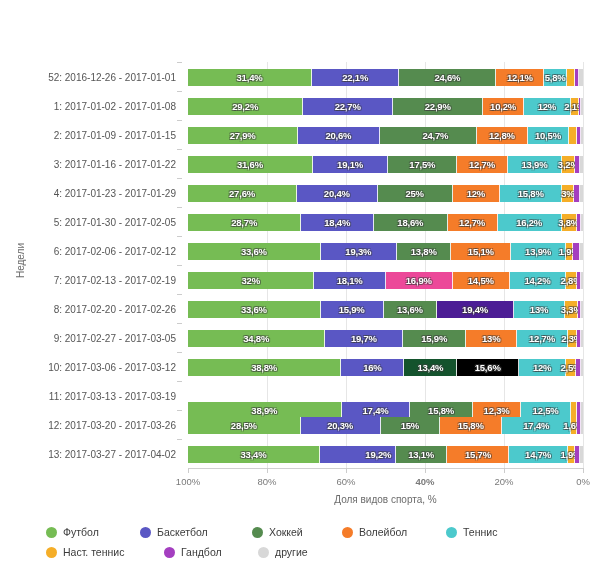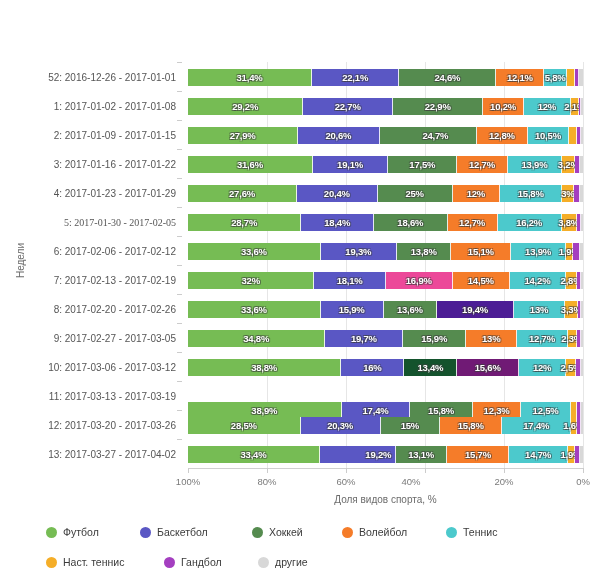--- a/index.html
+++ b/index.html
@@ -97,21 +97,21 @@
     position:absolute;top:494px;left:188px;width:395px;
     text-align:center;
     font-size:10px;color:#6b6b6b;
   }
 
   
   .legend{
     position:absolute;left:46px;top:524px;
     width:520px;
     display:flex;flex-wrap:wrap;
-    row-gap:14px;
+    row-gap:4px;
   }
   .legend-item{
     display:flex;align-items:center;
     margin-right:8px;
     height:16px;
   }
   .legend-dot{
     width:11px;height:11px;border-radius:50%;
     margin-right:6px;flex:none;
   }
@@ -131,21 +131,21 @@
       <div class="ylabel" style="top: 14.5px; text-align: right;">52: 2016-12-26 - 2017-01-01</div>
       <div class="ytickmark" style="top: 0px;"></div>
       <div class="ylabel" style="top: 43.5px;">1: 2017-01-02 - 2017-01-08</div>
       <div class="ytickmark" style="top: 29px;"></div>
       <div class="ylabel" style="top: 72.5px;">2: 2017-01-09 - 2017-01-15</div>
       <div class="ytickmark" style="top: 58px;"></div>
       <div class="ylabel" style="top: 101.5px;">3: 2017-01-16 - 2017-01-22</div>
       <div class="ytickmark" style="top: 87px;"></div>
       <div class="ylabel" style="top: 130.5px;">4: 2017-01-23 - 2017-01-29</div>
       <div class="ytickmark" style="top: 116px;"></div>
-      <div class="ylabel" style="top: 159.5px; font-family: Liberation Serif, serif;">5: 2017-01-30 - 2017-02-05</div>
+      <div class="ylabel" style="top: 159.5px;">5: 2017-01-30 - 2017-02-05</div>
       <div class="ytickmark" style="top: 145px;"></div>
       <div class="ylabel" style="top: 188.5px;">6: 2017-02-06 - 2017-02-12</div>
       <div class="ytickmark" style="top: 174px;"></div>
       <div class="ylabel" style="top: 217.5px;">7: 2017-02-13 - 2017-02-19</div>
       <div class="ytickmark" style="top: 203px;"></div>
       <div class="ylabel" style="top: 246.5px;">8: 2017-02-20 - 2017-02-26</div>
       <div class="ytickmark" style="top: 232px;"></div>
       <div class="ylabel" style="top: 275.5px;">9: 2017-02-27 - 2017-03-05</div>
       <div class="ytickmark" style="top: 261px;"></div>
       <div class="ylabel" style="top: 304.5px;">10: 2017-03-06 - 2017-03-12</div>
@@ -407,21 +407,21 @@
           <div class="bar">
             <div class="seg" style="width: 38.8%; background: rgb(118, 188, 84);">
               <span class="seg-label">38,8%</span>
             </div>
             <div class="seg" style="width: 16%; background: rgb(90, 87, 196);">
               <span class="seg-label">16%</span>
             </div>
             <div class="seg" style="width: 13.4%; background: #14532d;">
               <span class="seg-label">13,4%</span>
             </div>
-            <div class="seg" style="width: 15.6%; background: #701a75;">
+            <div class="seg" style="width: 15.6%; background: #000000;">
               <span class="seg-label">15,6%</span>
             </div>
             <div class="seg" style="width: 12%; background: rgb(76, 201, 204);">
               <span class="seg-label">12%</span>
             </div>
             <div class="seg" style="width: 2.5%; background: rgb(245, 174, 40);">
               <span class="seg-label">2,5%</span>
             </div>
             <div class="seg" style="width: 1.1%; background: rgb(164, 63, 192);"></div>
             <div class="seg" style="width: 0.6%; background: rgb(216, 216, 216);"></div>
@@ -502,21 +502,21 @@
 
   <div class="xaxis-line"></div>
   <div id="xticks">
       <div class="xtick-mark" style="left: 188px;"></div>
       <div class="xtick" style="left: 188px;">100%</div>
       <div class="xtick-mark" style="left: 267px;"></div>
       <div class="xtick" style="left: 267px;">80%</div>
       <div class="xtick-mark" style="left: 346px;"></div>
       <div class="xtick" style="left: 346px;">60%</div>
       <div class="xtick-mark" style="left: 425px;"></div>
-      <div class="xtick" style="left: 411px;">40%</div>
+      <div class="xtick" style="left: 425px; font-weight: bold;">40%</div>
       <div class="xtick-mark" style="left: 504px;"></div>
       <div class="xtick" style="left: 504px;">20%</div>
       <div class="xtick-mark" style="left: 583px;"></div>
       <div class="xtick" style="left: 583px;">0%</div>
     </div>
 
   <div class="x-axis-title">Доля видов спорта, %</div>
 
   <div class="legend" id="legend">
       <div class="legend-item" style="width: 86px;">

